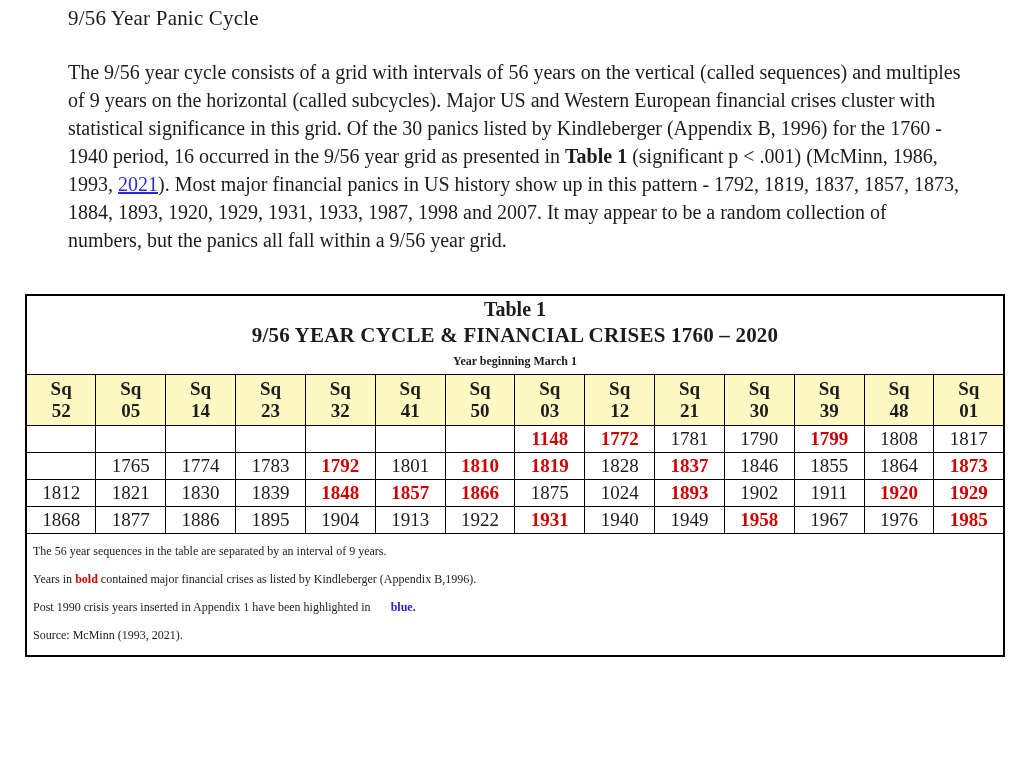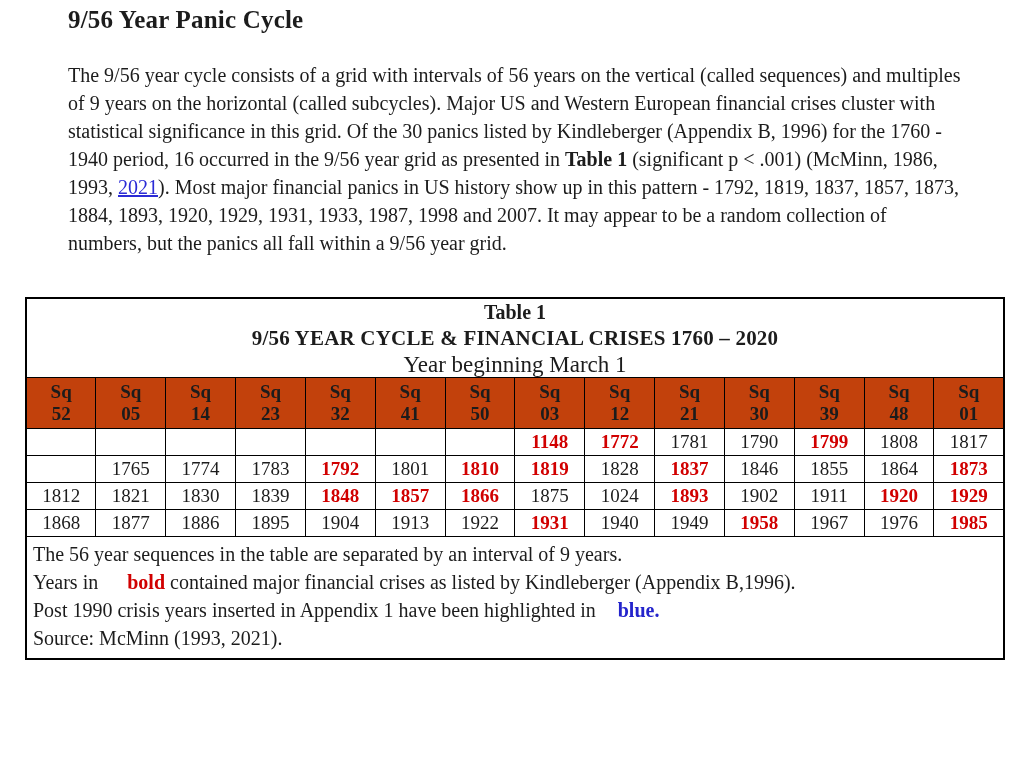--- a/index.html
+++ b/index.html
@@ -12,21 +12,21 @@
   html,body{margin:0;padding:0;background:#fff;}
   body{
     width:1024px;height:770px;overflow:hidden;
     font-family:"Liberation Serif","DejaVu Serif",serif;
     color:var(--ink);
   }
   .page{position:relative;width:1024px;height:770px;background:#fff;}
 
   .heading{
     margin:6px 56px 0 68px;
-    font-size:25px;font-weight:bold;letter-spacing:.2px;
+    font-size:21px;font-weight:normal;letter-spacing:.2px;
   }
   .intro{
     margin:27px 60px 16px 68px;
     font-size:20px;line-height:28px;text-align:left;
   }
   .intro .b{font-weight:bold;}
   a.link, .link{
     color:var(--link);text-decoration:underline;cursor:pointer;
   }
 
@@ -45,39 +45,39 @@
     padding:0;
     text-align:center;
     vertical-align:middle;
     overflow:hidden;
   }
   table.grid{border:2px solid var(--rule);}
 
   .title-cell{padding:5px 0 7px 0;}
   .t1{font-weight:bold;font-size:20px;line-height:26px;}
   .t2{font-weight:bold;font-size:21px;line-height:27px;letter-spacing:.2px;}
-  .t3{font-weight:normal;font-size:23px;line-height:25px;}
+  .t3{font-weight:bold;font-size:12px;line-height:25px;}
 
   tr.head-row th{
     font-weight:bold;font-size:19px;line-height:22px;
-    height:50px;background:#c2410c;
+    height:50px;background:#fef9c3;
   }
   tbody.years td{
     height:26px;font-size:19px;line-height:26px;white-space:nowrap;
   }
   tbody.years td.red{color:var(--red);font-weight:bold;}
   tbody.years td.blue{color:var(--blue);font-weight:bold;}
 
   .foot-cell{
     text-align:left !important;
     padding:3px 8px 6px 6px !important;
-    font-size:20px;line-height:28px;
+    font-size:12px;line-height:28px;
   }
   .foot-cell .b{font-weight:normal;}
-  .foot-cell .redb{color:var(--red);font-weight:bold;margin-left:24px;}
+  .foot-cell .redb{color:var(--red);font-weight:bold;}
   .foot-cell .blueb{color:var(--blue);font-weight:bold;margin-left:17px;}
 </style>
 </head>
 <body>
 
 <div class="page">
 
   <div class="heading">9/56 Year Panic Cycle</div>
 
   <div class="intro"><span>The 9/56 year cycle consists of a grid with intervals of 56 years on the vertical (called sequences) and multiples of 9 years on the horizontal (called subcycles). Major US and Western European financial crises cluster with statistical significance in this grid. Of the 30 panics listed by Kindleberger (Appendix B, 1996) for the 1760 - 1940 period, 16 occurred in the 9/56 year grid as presented in </span><span class="b">Table 1</span><span> (significant p &lt; .001) (McMinn, 1986, 1993, </span><a class="link">2021</a><span>). Most major financial panics in US history show up in this pattern - 1792, 1819, 1837, 1857, 1873, 1884, 1893, 1920, 1929, 1931, 1933, 1987, 1998 and 2007. It may appear to be a random collection of numbers, but the panics all fall within a 9/56 year grid.</span></div>

